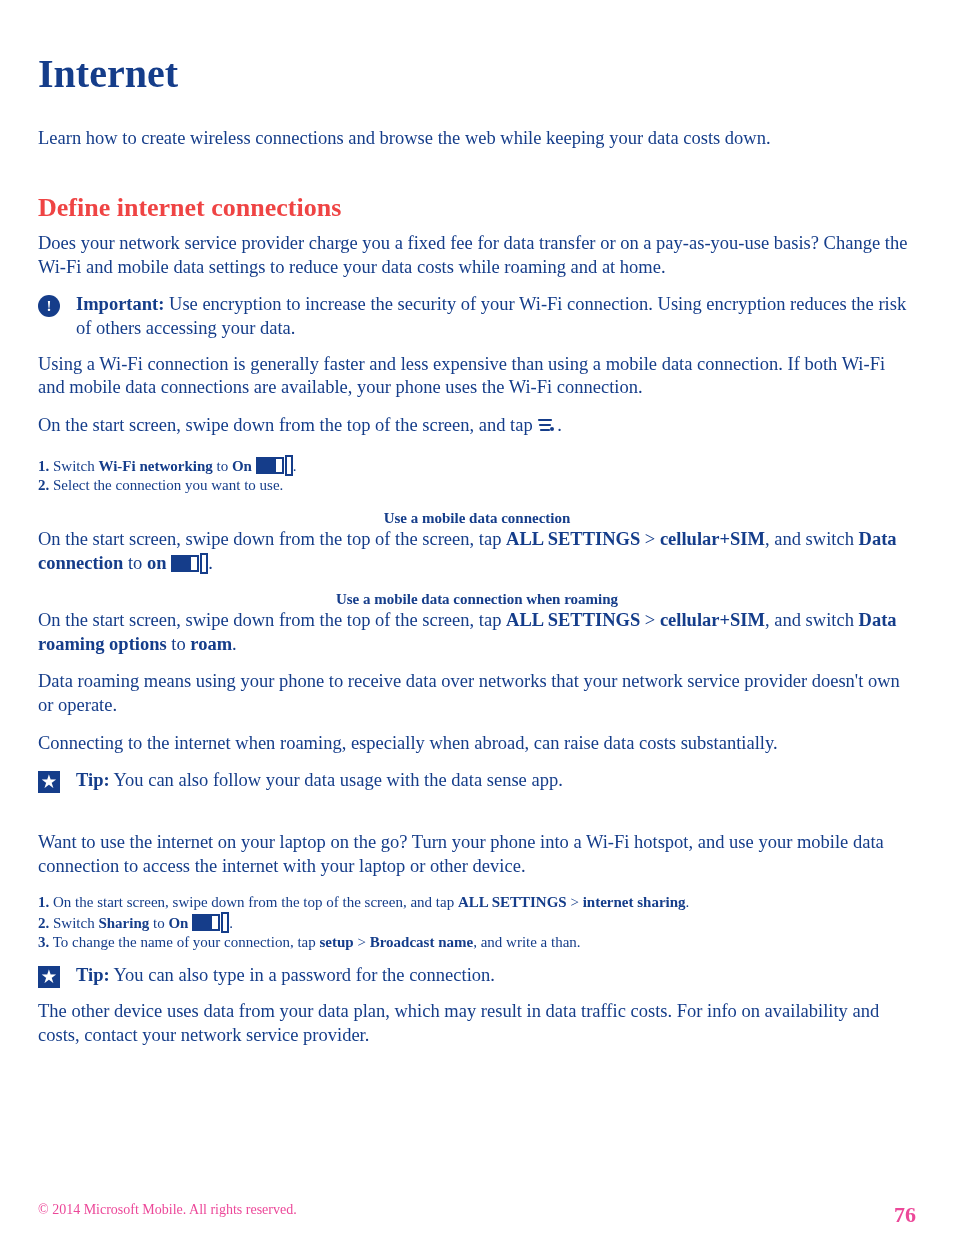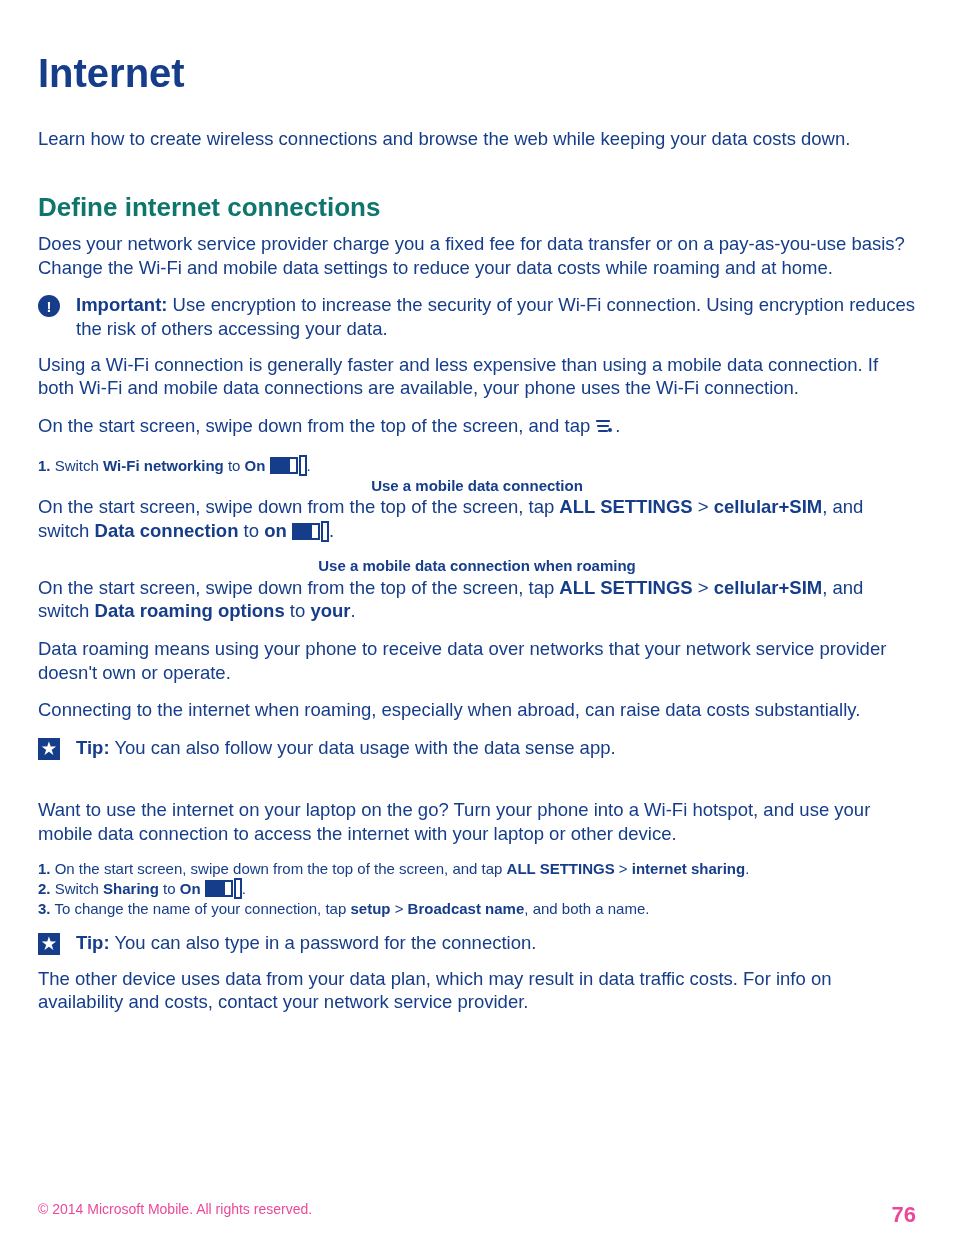--- a/index.html
+++ b/index.html
@@ -7,35 +7,35 @@
     margin: 0;
     padding: 0;
     background: #ffffff;
   }
   .page {
     width: 954px;
     height: 1257px;
     box-sizing: border-box;
     padding: 48px 38px 28px 38px;
     position: relative;
-    font-family: Liberation Sans, sans-serif;
+    font-family: Liberation Serif, serif;
     color: #153d8a;
     line-height: 1.28;
   }
   h1 {
     margin: 0 0 28px 0;
     font-size: 40px;
     font-weight: 700;
     color: #153d8a;
   }
   h2 {
     margin: 0 0 8px 0;
     font-size: 26px;
     font-weight: 700;
-    color: #0f766e;
+    color: #ef4444;
   }
   .body-text {
     font-size: 18.5px;
     margin: 0 0 14px 0;
   }
   .section-gap {
     height: 26px;
   }
   .bold { font-weight: 700; text-align: center; }
   .callout {
@@ -161,32 +161,35 @@
           <circle cx="15" cy="13" r="2" fill="#153d8a"></circle>
         </svg></span><span>.</span>
   </p>
 
   <p class="list-line">
     <span class="bold">1.</span><span> Switch </span><span class="bold">Wi-Fi networking</span><span> to </span><span class="bold">On</span><span> </span><span class="toggle-icon">
         <span class="toggle-track"></span>
         <span class="toggle-knob"></span>
       </span><span>.</span>
   </p>
+  <p class="list-line" style="margin-bottom:14px;">
+    <span class="bold">2.</span><span> Select the connection you want to use.</span>
+  </p>
 
   <p class="list-line bold">Use a mobile data connection</p>
   <p class="body-text">
     <span>On the start screen, swipe down from the top of the screen, tap </span><span class="bold">ALL SETTINGS</span><span> &gt; </span><span class="bold">cellular+SIM</span><span>, and switch </span><span class="bold">Data connection</span><span> to </span><span class="bold">on</span><span> </span><span class="toggle-icon">
         <span class="toggle-track"></span>
         <span class="toggle-knob"></span>
       </span><span>.</span>
   </p>
 
   <p class="list-line bold">Use a mobile data connection when roaming</p>
   <p class="body-text">
-    <span>On the start screen, swipe down from the top of the screen, tap </span><span class="bold">ALL SETTINGS</span><span> &gt; </span><span class="bold">cellular+SIM</span><span>, and switch </span><span class="bold">Data roaming options</span><span> to </span><span class="bold">your</span><span>.</span>
+    <span>On the start screen, swipe down from the top of the screen, tap </span><span class="bold">ALL SETTINGS</span><span> &gt; </span><span class="bold">cellular+SIM</span><span>, and switch </span><span class="bold">Data roaming options</span><span> to </span><span class="bold">roam</span><span>.</span>
   </p>
 
   <p class="body-text">Data roaming means using your phone to receive data over networks that your network service provider doesn't own or operate.</p>
 
   <p class="body-text">Connecting to the internet when roaming, especially when abroad, can raise data costs substantially.</p>
 
   <div class="callout">
     <div class="icon-box">
       <span class="icon-tip">★</span>
     </div>
@@ -203,21 +206,21 @@
   <p class="list-line">
     <span class="bold">1.</span><span> On the start screen, swipe down from the top of the screen, and tap </span><span class="bold">ALL SETTINGS</span><span> &gt; </span><span class="bold">internet sharing</span><span>.</span>
   </p>
   <p class="list-line">
     <span class="bold">2.</span><span> Switch </span><span class="bold">Sharing</span><span> to </span><span class="bold">On</span><span> </span><span class="toggle-icon">
         <span class="toggle-track"></span>
         <span class="toggle-knob"></span>
       </span><span>.</span>
   </p>
   <p class="list-line" style="margin-bottom:12px;">
-    <span class="bold">3.</span><span> To change the name of your connection, tap </span><span class="bold">setup</span><span> &gt; </span><span class="bold">Broadcast name</span><span>, and both a name.</span>
+    <span class="bold">3.</span><span> To change the name of your connection, tap </span><span class="bold">setup</span><span> &gt; </span><span class="bold">Broadcast name</span><span>, and write a than.</span>
   </p>
 
   <div class="callout">
     <div class="icon-box">
       <span class="icon-tip">★</span>
     </div>
     <div class="callout-text">
       <span class="bold">Tip:</span><span> You can also type in a password for the connection.</span>
     </div>
   </div>

